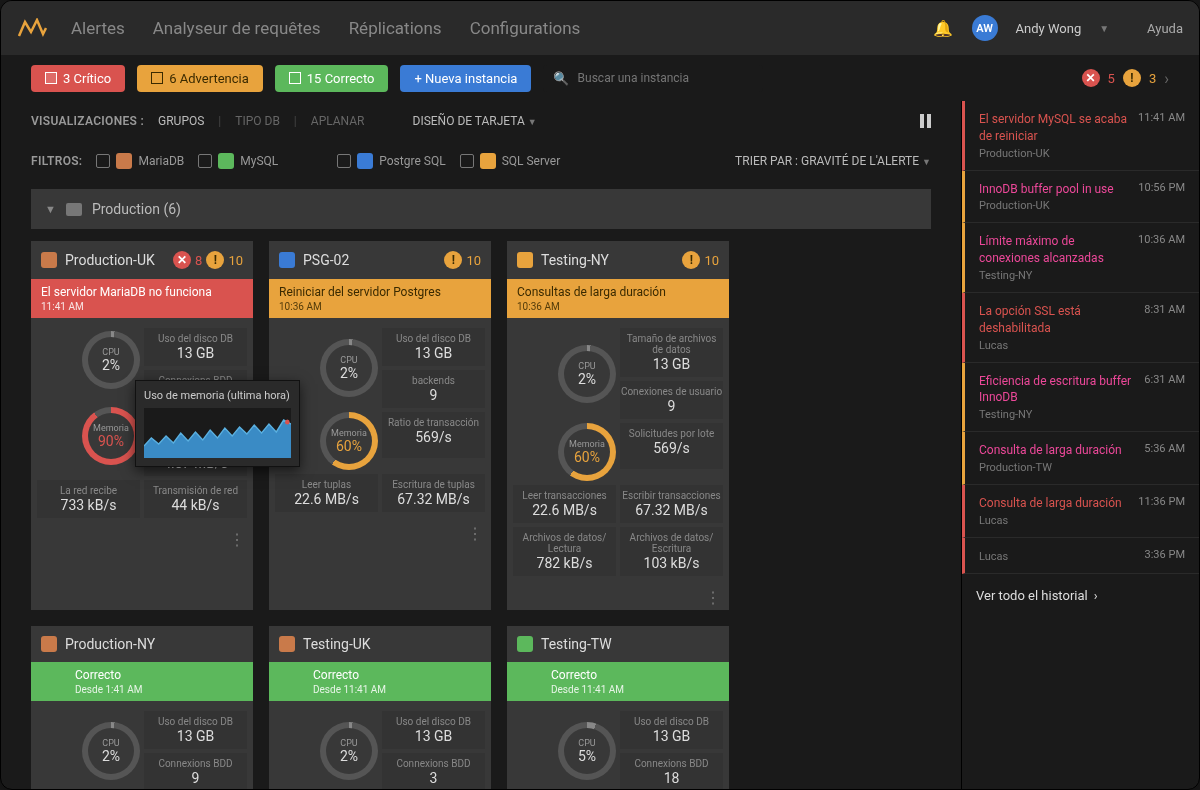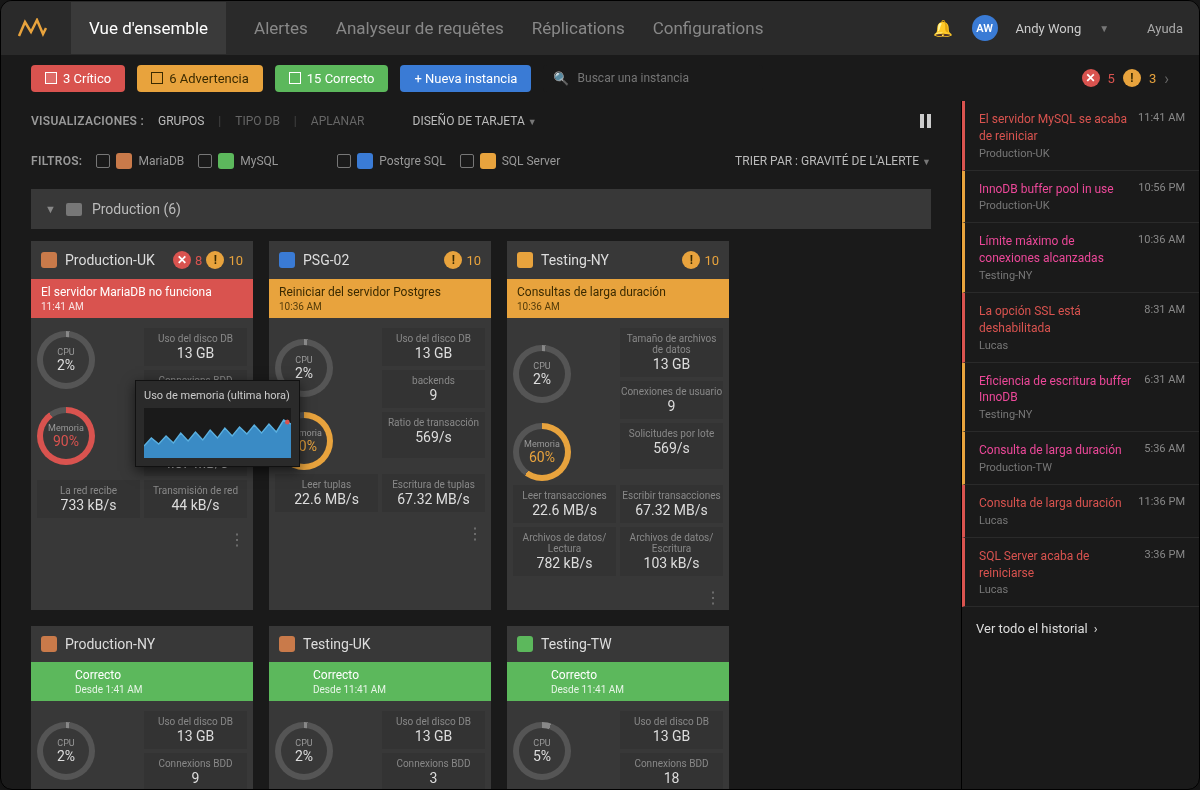--- a/index.html
+++ b/index.html
@@ -69,21 +69,21 @@
 .card{width:222px;background:#383838;display:flex;flex-direction:column;position:relative;}
 .chead{display:flex;align-items:center;padding:10px 10px;gap:8px;}
 .ctitle{font-size:14px;color:#ddd;flex:1;}
 .cbadges{display:flex;align-items:center;gap:4px;font-size:12px;}
 .cstatus{padding:6px 10px;font-size:12px;color:#fff;}
 .cstatus .sub{font-size:10px;opacity:0.85;margin-top:2px;}
 .cstatus.crit{background:#d9534f;}
 .cstatus.warn{background:#e8a33d;color:#3a2a00;}
 .cstatus.ok{background:#5cb85c;padding-left:44px;}
 .cbody{padding:10px 6px;display:grid;grid-template-columns:1fr 1fr;gap:4px;}
-.gauge{grid-column:1;grid-row:span 2;display:flex;flex-direction:column;align-items:flex-start;justify-content:center;}
+.gauge{grid-column:1;grid-row:span 2;display:flex;flex-direction:column;align-items:flex-end;justify-content:center;}
 .ring{width:58px;height:58px;border-radius:50%;position:relative;display:flex;flex-direction:column;align-items:center;justify-content:center;}
 .ring::before{content:"";position:absolute;inset:0;border-radius:50%;background:conic-gradient(var(--c,#888) calc(var(--p,0)*1%),#555 0);}
 .ring::after{content:"";position:absolute;inset:6px;border-radius:50%;background:#383838;}
 .ring .lbl,.ring .val{position:relative;z-index:1;}
 .ring .lbl{font-size:9px;color:#999;}
 .ring .val{font-size:14px;color:#ddd;}
 .metric{text-align:center;background:#333;padding:5px 0;}
 .metric .ml{font-size:10px;color:#888;}
 .metric .mv{font-size:14px;color:#ddd;margin-top:1px;}
 .cfoot{display:flex;justify-content:flex-end;padding:4px 8px;}
@@ -113,21 +113,20 @@
 <body>
 
 <div class="container">
  <div class="topnav">
   <div class="logo">
         <svg viewBox="0 0 30 20">
           <path d="M2 18 L8 4 L14 14 L20 2 L26 16 L29 10"></path>
         </svg>
       </div>
   <div class="tabs" id="navtabs">
-        <span class="tab active">Vue d'ensemble</span>
         <span class="tab">Alertes</span>
         <span class="tab">Analyseur de requêtes</span>
         <span class="tab">Réplications</span>
         <span class="tab">Configurations</span>
       </div>
   <div class="topnav-right">
    <span class="bell">🔔</span>
    <span class="avatar">AW</span>
    <span class="username">Andy Wong</span>
    <span style="color:#777;font-size:10px;">▼</span>
@@ -518,21 +517,20 @@
           </div>
           <div class="aitem red">
             <div class="aleft">
               <div class="at">Consulta de larga duración</div>
               <div class="as">Lucas</div>
             </div>
             <div class="atime">11:36 PM</div>
           </div>
           <div class="aitem red">
             <div class="aleft">
-              <div class="at">SQL Server acaba de reiniciarse</div>
               <div class="as">Lucas</div>
             </div>
             <div class="atime">3:36 PM</div>
           </div>
         </div>
    <div class="afoot">
     <span>Ver todo el historial</span>
           <span>›</span>
    </div>
   </div>

